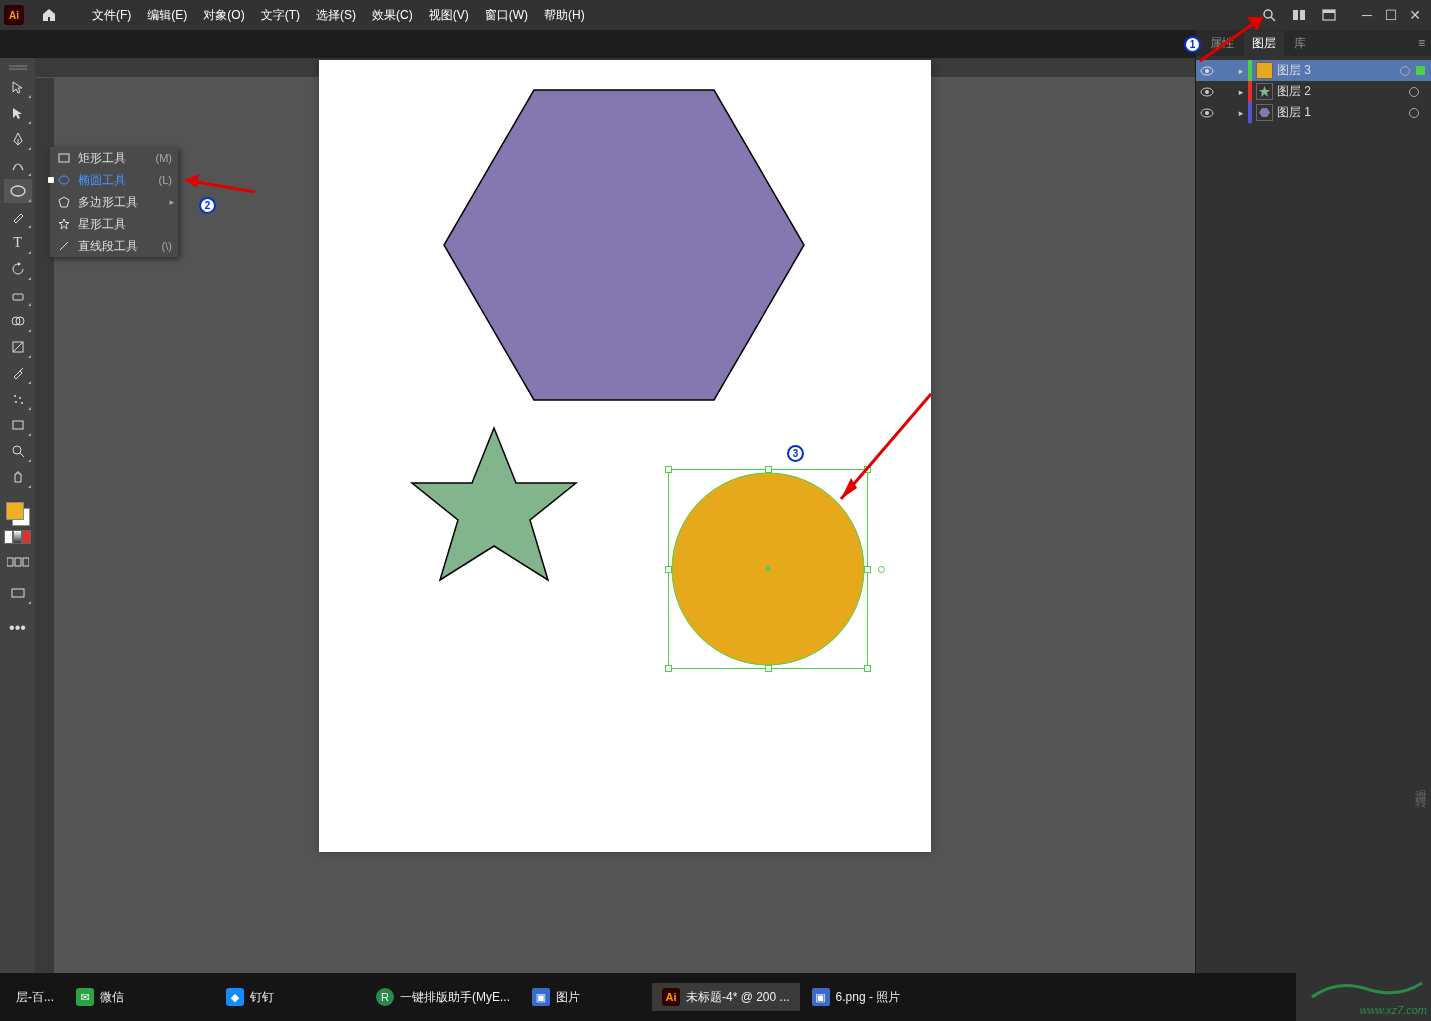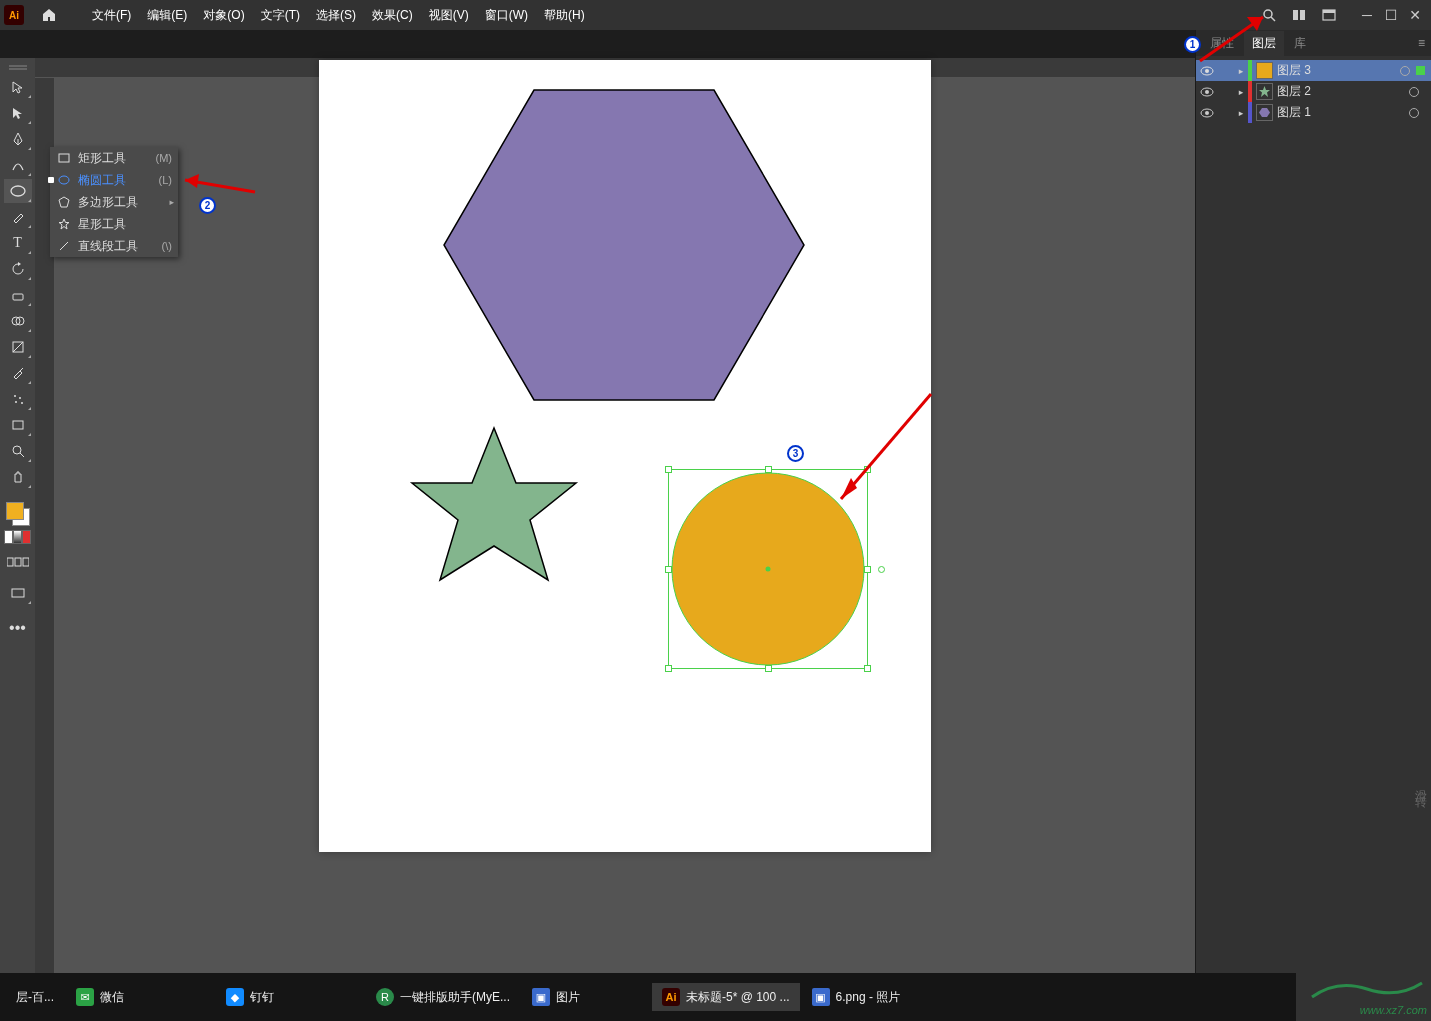--- a/index.html
+++ b/index.html
@@ -462,21 +462,21 @@
   <div class="task-item" style="margin-left:80px">
     <span class="task-icon" style="background:#2a8a4a;border-radius:50%;color:#fff">R</span>
     <span>一键排版助手(MyE...</span>
   </div>
   <div class="task-item">
     <span class="task-icon" style="background:#3a6acc;border-radius:2px;color:#fff">▣</span>
     <span>图片</span>
   </div>
   <div class="task-item active" style="margin-left:60px">
     <span class="task-icon" style="background:#330000;border-radius:3px;color:#ff9a00;font-weight:bold">Ai</span>
-    <span>未标题-5* @ 100 ...</span>
+    <span>未标题-4* @ 200 ...</span>
   </div>
   <div class="task-item">
     <span class="task-icon" style="background:#3a6acc;border-radius:2px;color:#fff">▣</span>
     <span>6.png - 照片</span>
   </div>
 </div>
 
 <div class="watermark">
   <svg width="120" height="24" viewBox="0 0 120 24">
       <path d="M5 20 Q 30 2 60 12 Q 90 22 115 6" fill="none" stroke="#2a8a4a" stroke-width="3"></path>

